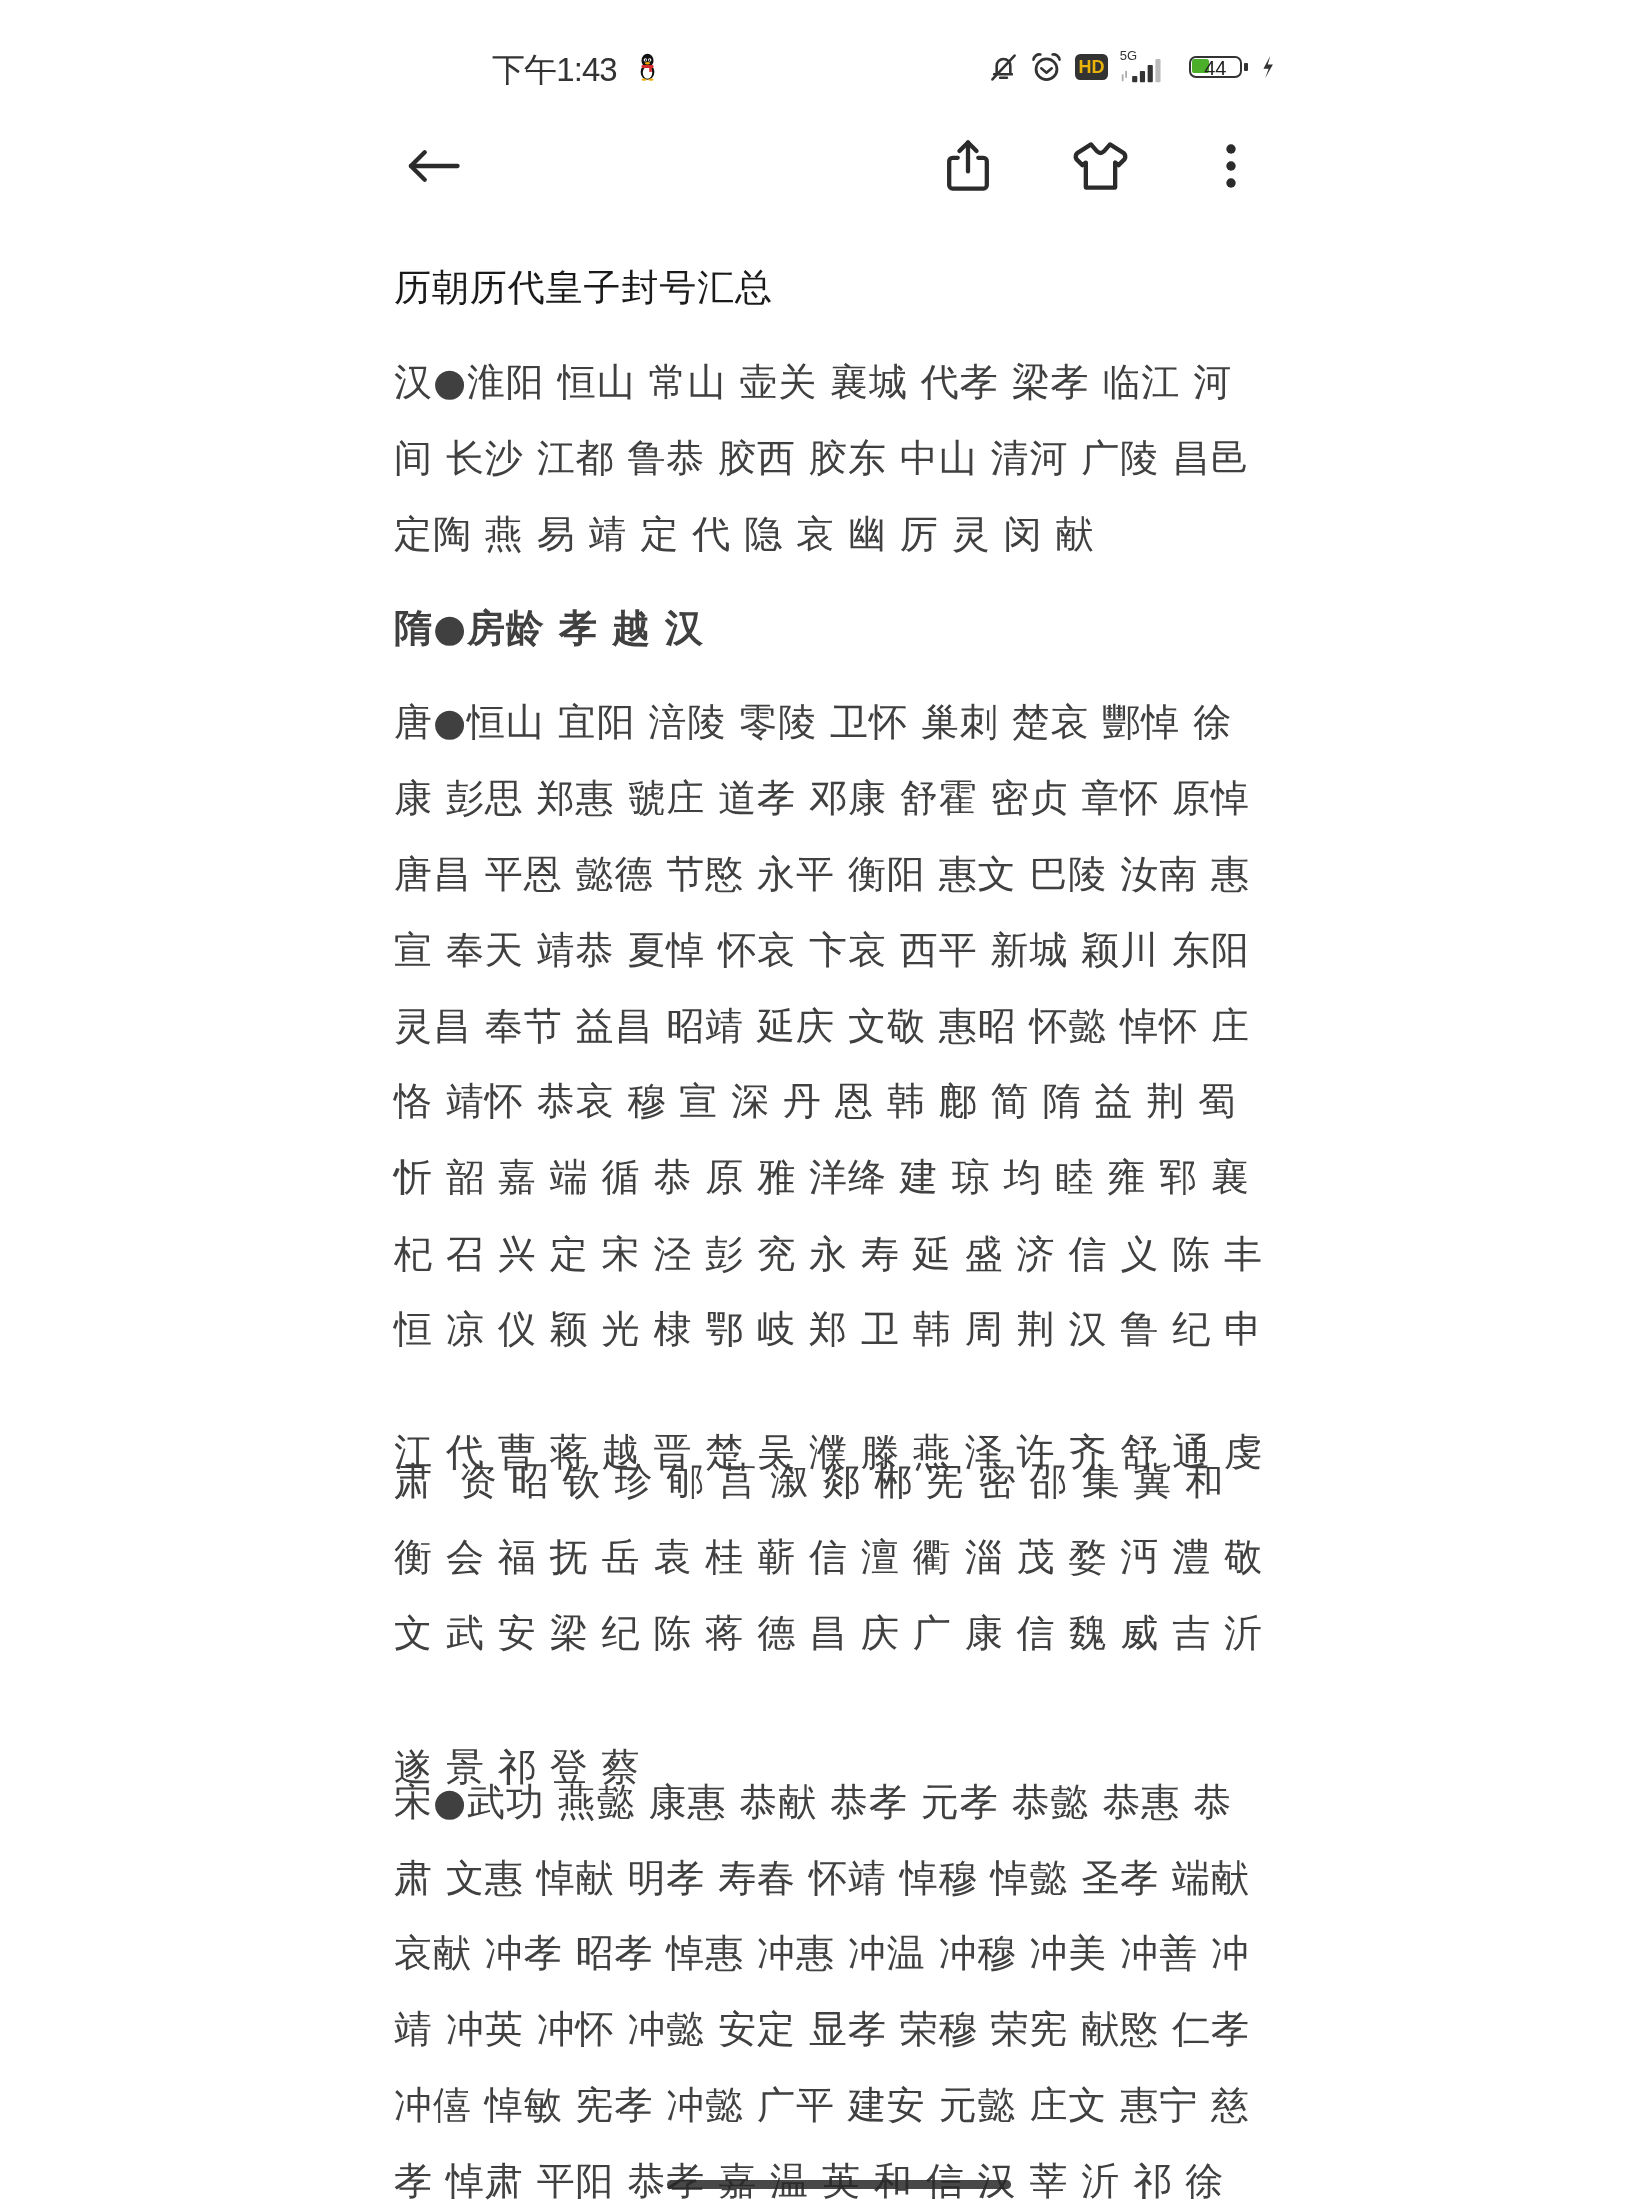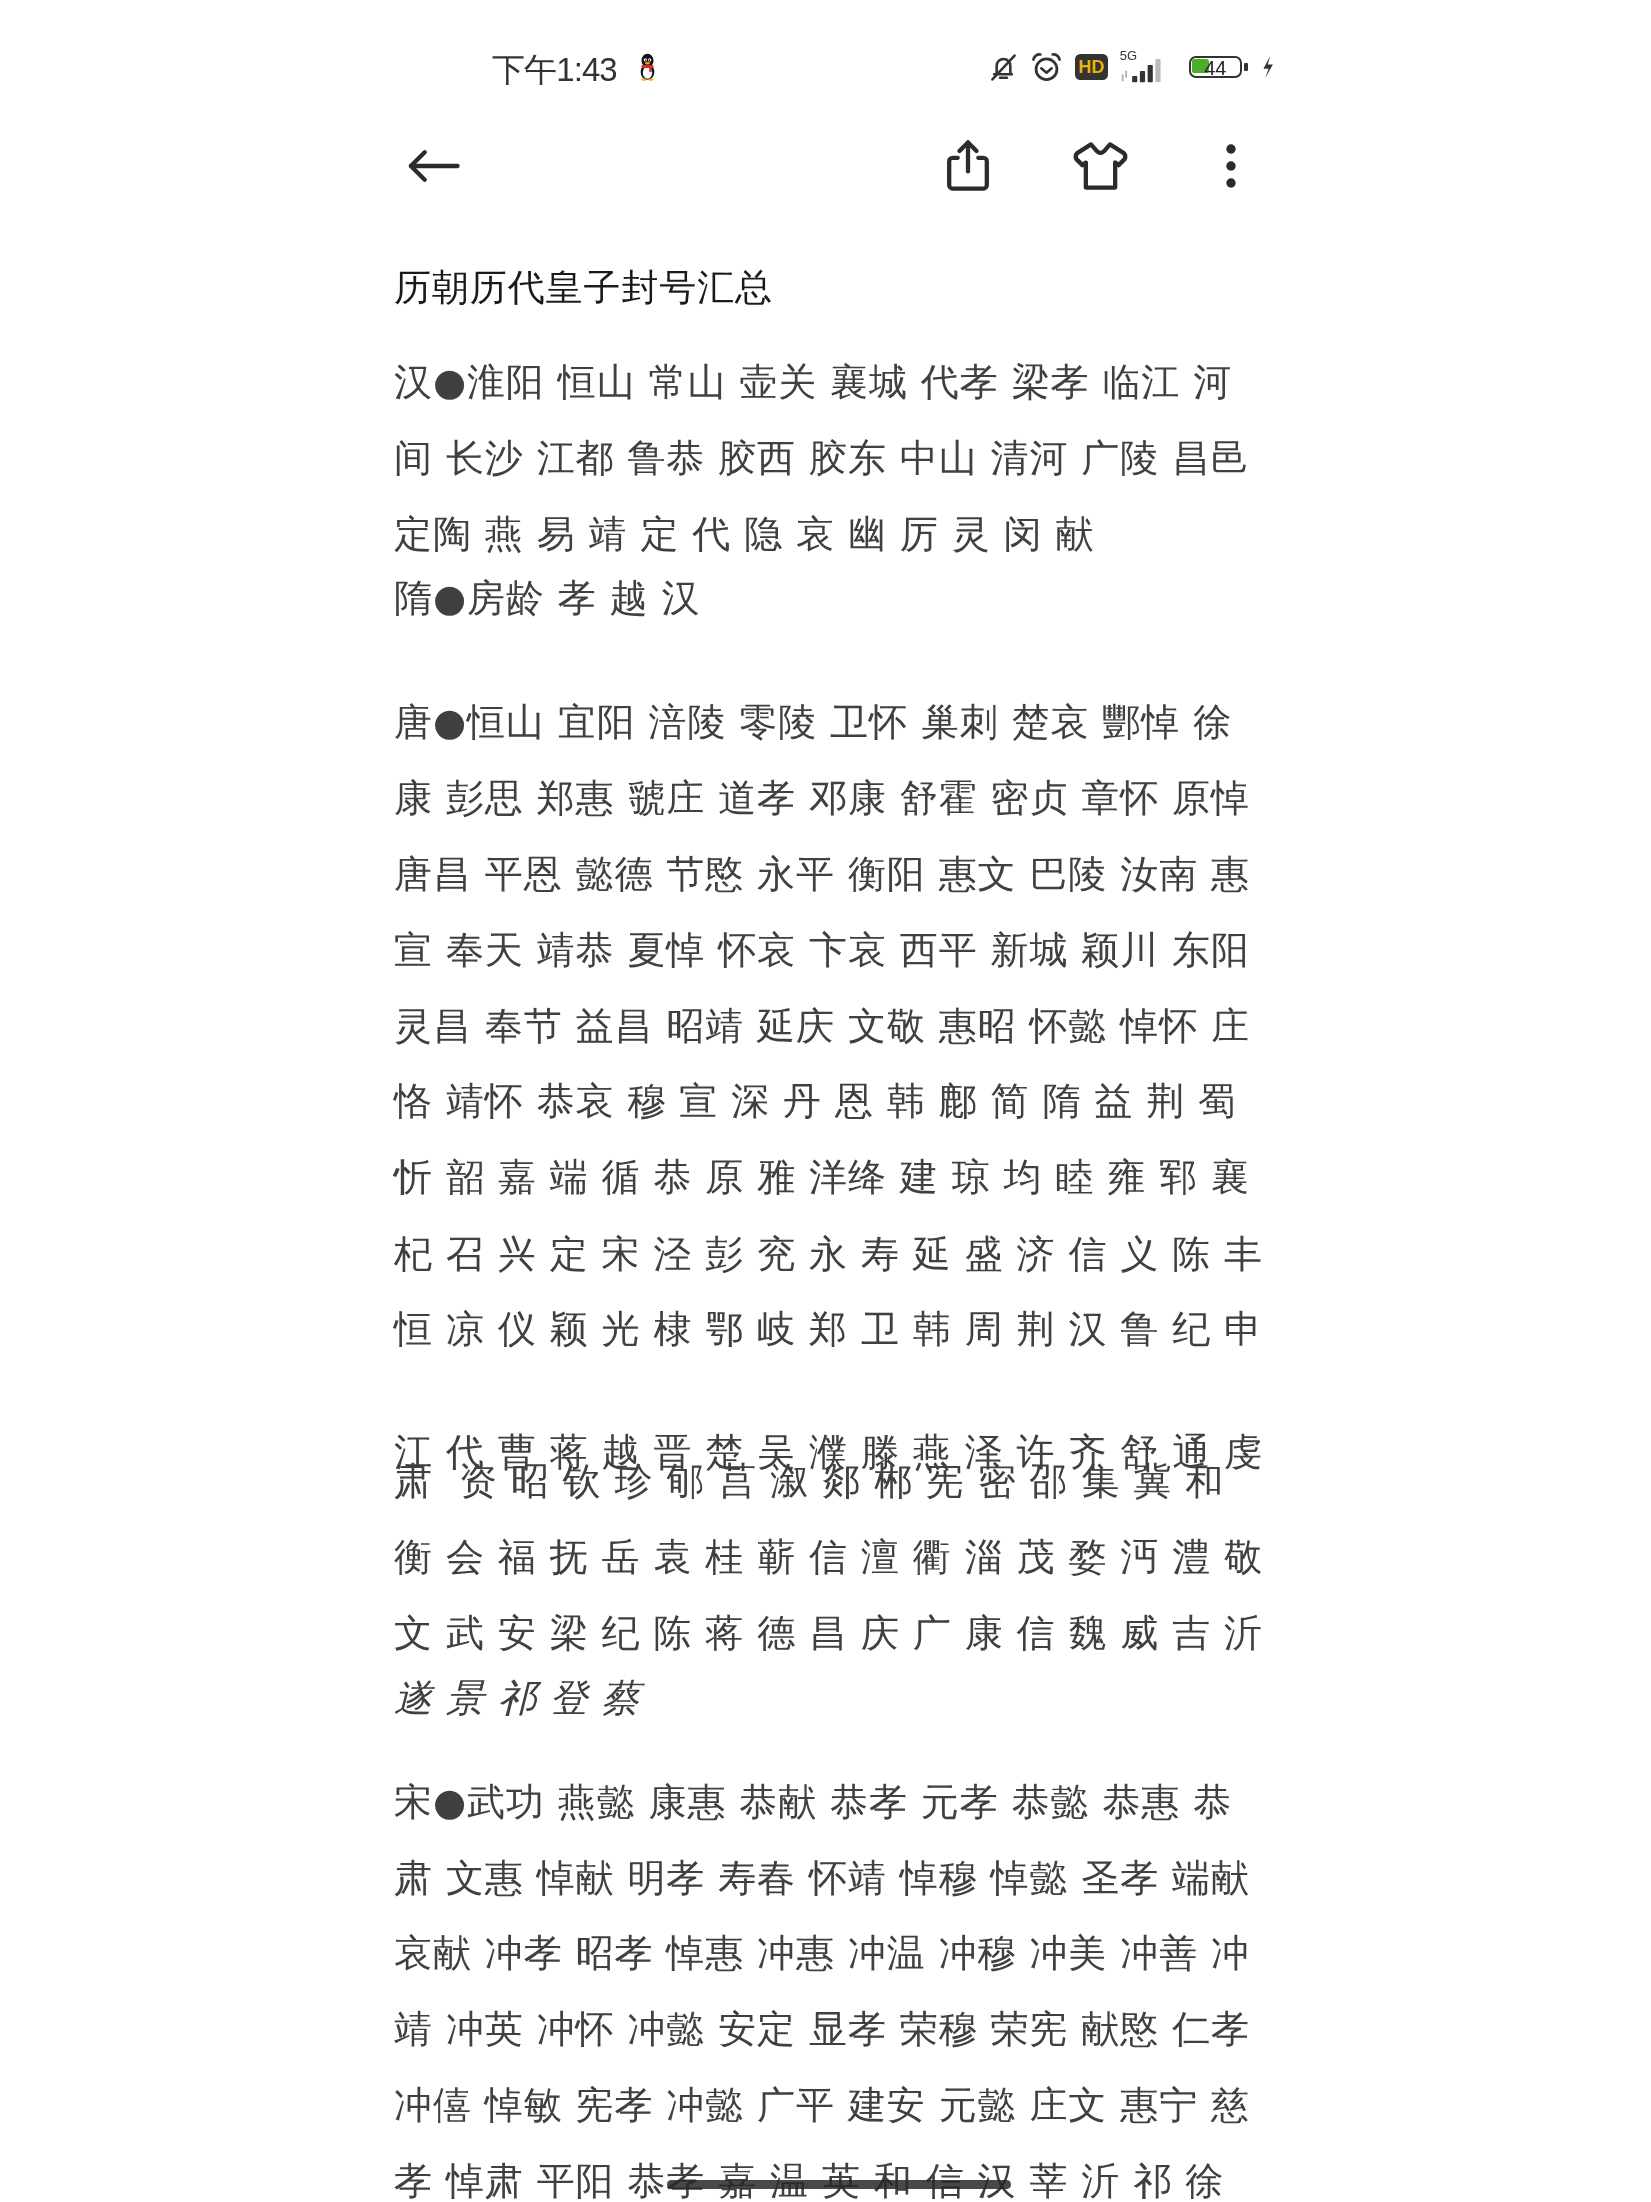--- a/index.html
+++ b/index.html
@@ -135,38 +135,38 @@
 <div class="content">
   <div class="line title" style="top:250px;">历朝历代皇子封号汇总</div>
 
   <div>
     <div class="line" style="top:344px;">汉●淮阳 恒山 常山 壶关 襄城 代孝 梁孝 临江 河</div>
     <div class="line" style="top:420px;">间 长沙 江都 鲁恭 胶西 胶东 中山 清河 广陵 昌邑</div>
     <div class="line" style="top:496px;">定陶 燕 易 靖 定 代 隐 哀 幽 厉 灵 闵 献</div>
   </div>
 
   <div>
-    <div class="line" style="top:560px;">隋●房龄 孝 越 汉</div>
+    <div class="line" style="top:590px;font-weight:bold;">隋●房龄 孝 越 汉</div>
   </div>
 
   <div>
     <div class="line" style="top:684px;">唐●恒山 宜阳 涪陵 零陵 卫怀 巢刺 楚哀 酆悼 徐</div>
     <div class="line" style="top:760px;">康 彭思 郑惠 虢庄 道孝 邓康 舒霍 密贞 章怀 原悼</div>
     <div class="line" style="top:836px;">唐昌 平恩 懿德 节愍 永平 衡阳 惠文 巴陵 汝南 惠</div>
     <div class="line" style="top:912px;">宣 奉天 靖恭 夏悼 怀哀 卞哀 西平 新城 颖川 东阳</div>
     <div class="line" style="top:988px;">灵昌 奉节 益昌 昭靖 延庆 文敬 惠昭 怀懿 悼怀 庄</div>
     <div class="line" style="top:1063px;">恪 靖怀 恭哀 穆 宣 深 丹 恩 韩 鄜 简 隋 益 荆 蜀</div>
     <div class="line" style="top:1139px;">忻 韶 嘉 端 循 恭 原 雅 洋绛 建 琼 均 睦 雍 郓 襄</div>
     <div class="line" style="top:1216px;">杞 召 兴 定 宋 泾 彭 兖 永 寿 延 盛 济 信 义 陈 丰</div>
     <div class="line" style="top:1291px;">恒 凉 仪 颖 光 棣 鄂 岐 郑 卫 韩 周 荆 汉 鲁 纪 申</div>
     <div class="line" style="top:1414px;">江 代 曹 蒋 越 晋 楚 吴 濮 滕 燕 泽 许 齐 舒 通 虔</div>
     <div class="line" style="top:1443px;">肃  资 昭 钦 珍 郇 莒 溆 郯 郴 宪 密 邵 集 冀 和</div>
     <div class="line" style="top:1519px;">衡 会 福 抚 岳 袁 桂 蕲 信 澶 衢 淄 茂 婺 沔 澧 敬</div>
     <div class="line" style="top:1595px;">文 武 安 梁 纪 陈 蒋 德 昌 庆 广 康 信 魏 威 吉 沂</div>
-    <div class="line" style="top:1660px;font-style:italic;">遂 景 祁 登 蔡</div>
+    <div class="line" style="top:1729px;">遂 景 祁 登 蔡</div>
   </div>
 
   <div>
     <div class="line" style="top:1764px;">宋●武功 燕懿 康惠 恭献 恭孝 元孝 恭懿 恭惠 恭</div>
     <div class="line" style="top:1840px;">肃 文惠 悼献 明孝 寿春 怀靖 悼穆 悼懿 圣孝 端献</div>
     <div class="line" style="top:1915px;">哀献 冲孝 昭孝 悼惠 冲惠 冲温 冲穆 冲美 冲善 冲</div>
     <div class="line" style="top:1991px;">靖 冲英 冲怀 冲懿 安定 显孝 荣穆 荣宪 献愍 仁孝</div>
     <div class="line" style="top:2067px;">冲僖 悼敏 宪孝 冲懿 广平 建安 元懿 庄文 惠宁 慈</div>
     <div class="line" style="top:2143px;">孝 悼肃 平阳 恭孝 嘉 温 英 和 信 汉 莘 沂 祁 徐</div>
   </div>

